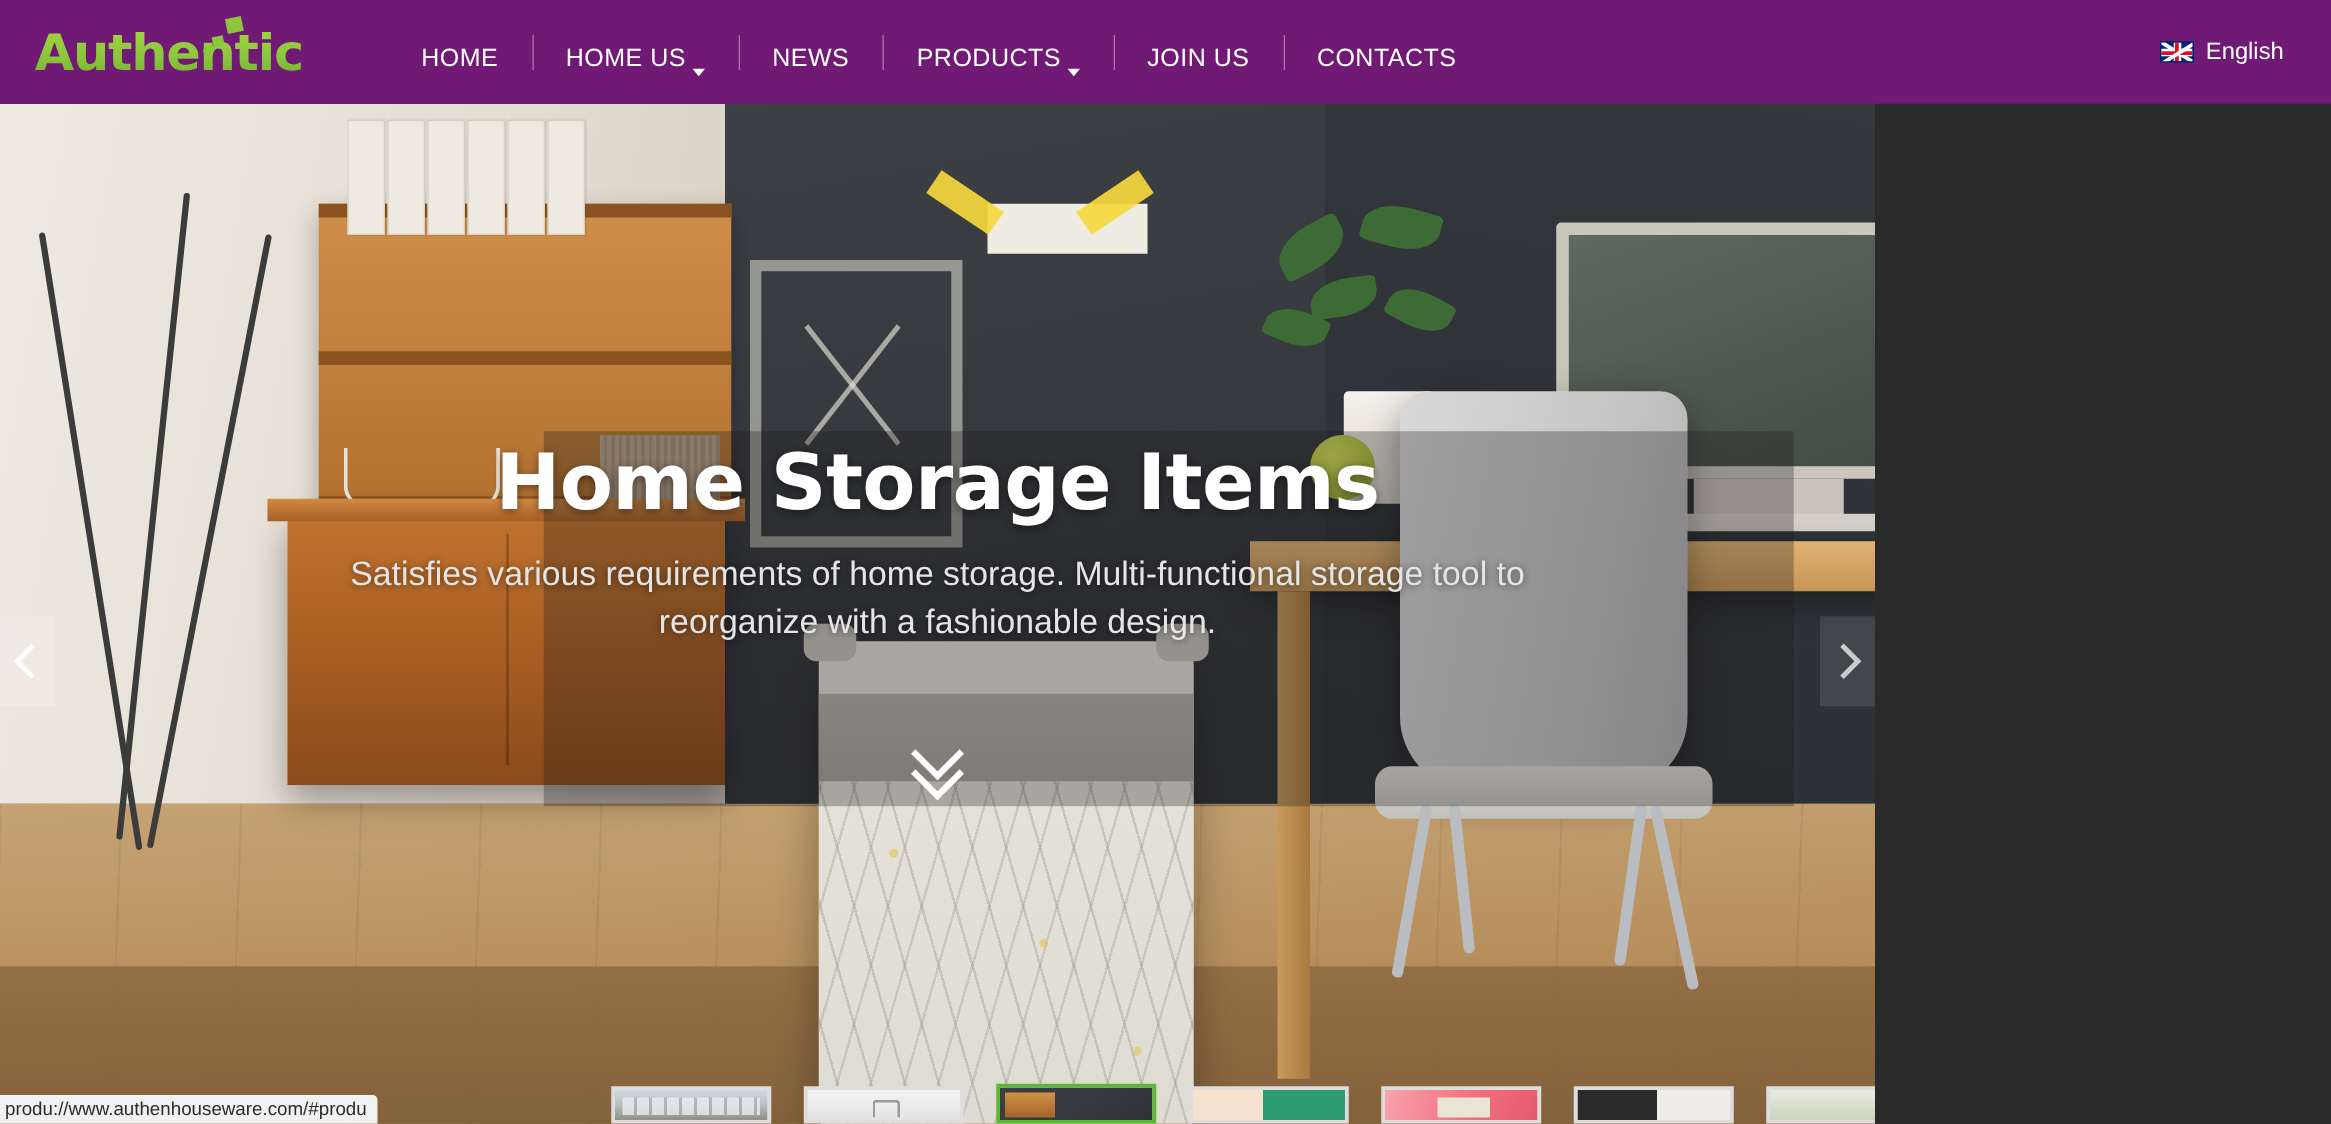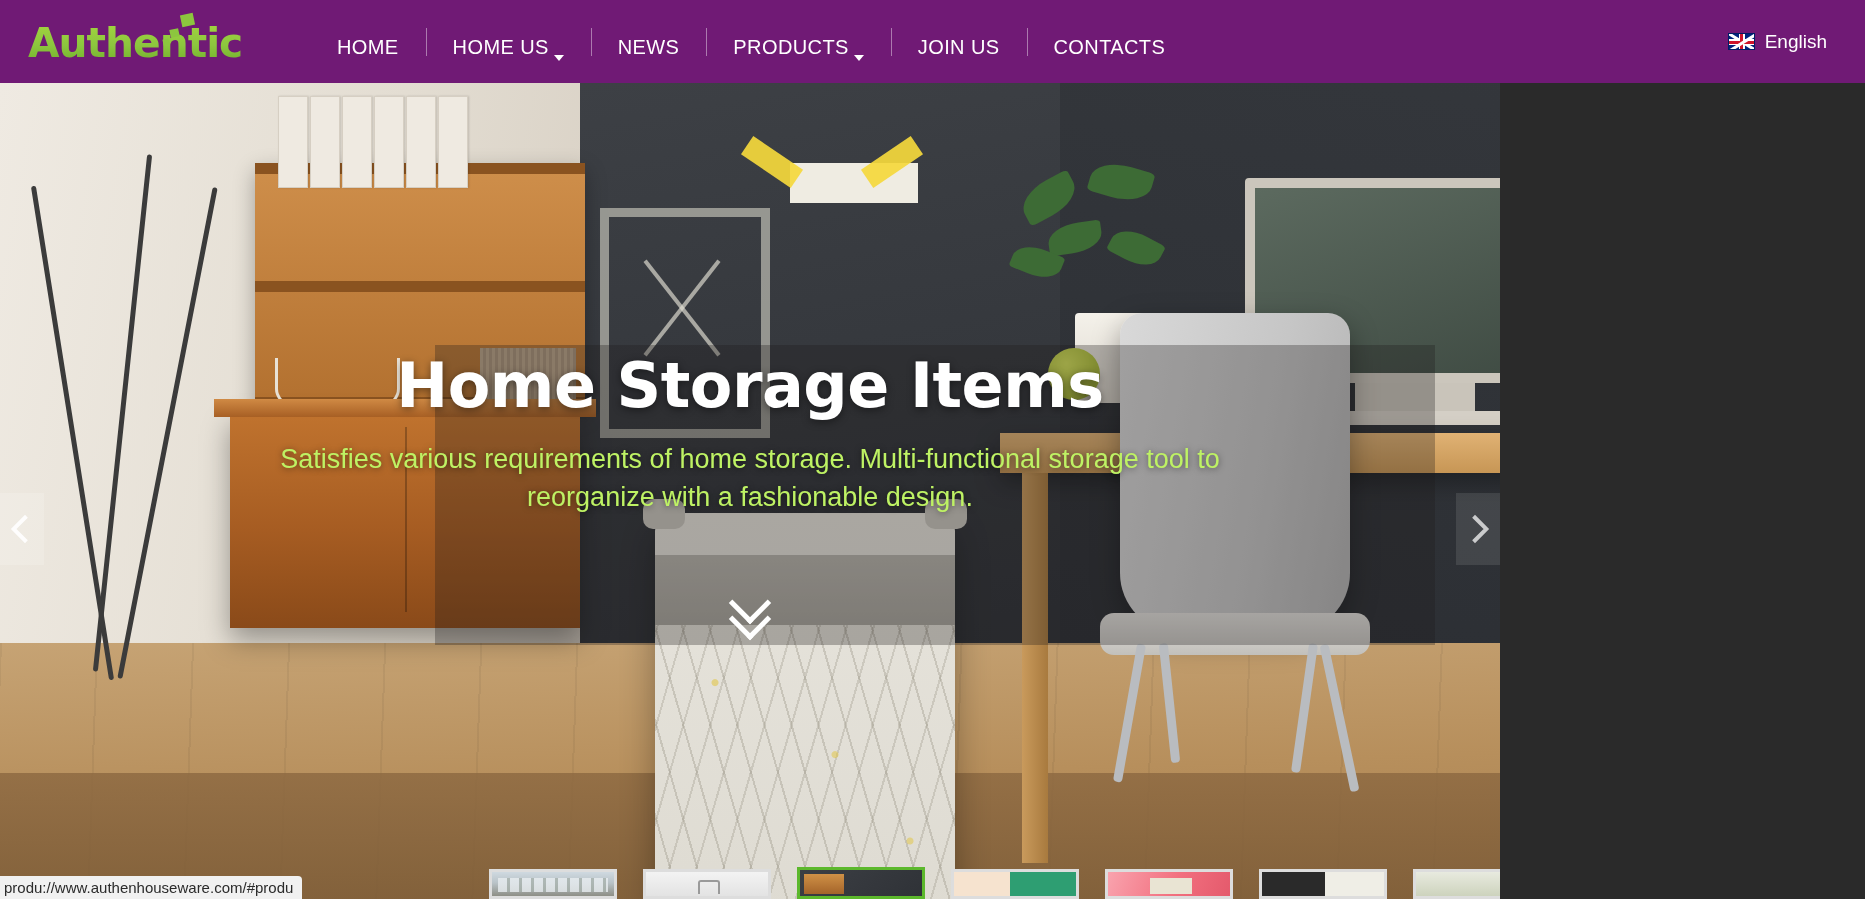--- a/index.html
+++ b/index.html
@@ -182,21 +182,21 @@
   #hero-text{
     position:absolute; left:0; right:0; top:270px;
     text-align:center; z-index:12; pointer-events:none;
   }
   #hero-title{
     font-family:"DejaVu Sans", sans-serif;
     font-weight:bold; font-size:62px; color:#fff; line-height:1.05;
     letter-spacing:-.5px; text-shadow:0 2px 8px rgba(0,0,0,.45);
   }
   #hero-sub{
-    margin-top:22px; font-size:27px; color:#bef264; line-height:1.42;
+    margin-top:22px; font-size:27px; color:#e5e5e5; line-height:1.42;
     font-weight:300; text-shadow:0 1px 6px rgba(0,0,0,.5);
     max-width:960px; margin-left:auto; margin-right:auto;
   }
 
   
   #scrolldown{
     position:absolute; left:50%; top:505px; transform:translateX(-50%);
     z-index:14; width:66px; height:46px; cursor:pointer;
   }
   #scrolldown span{

